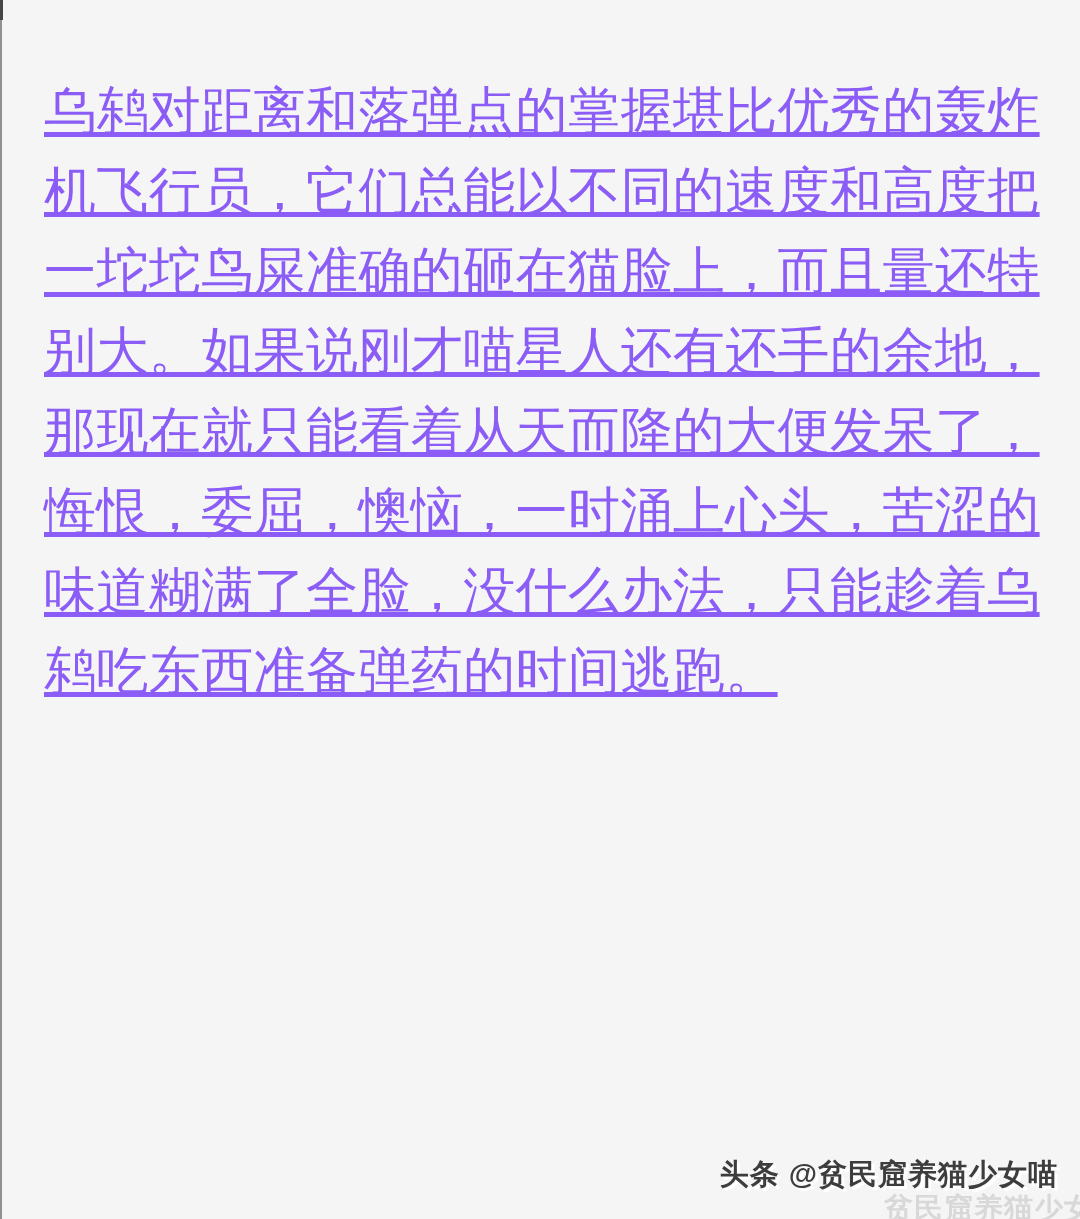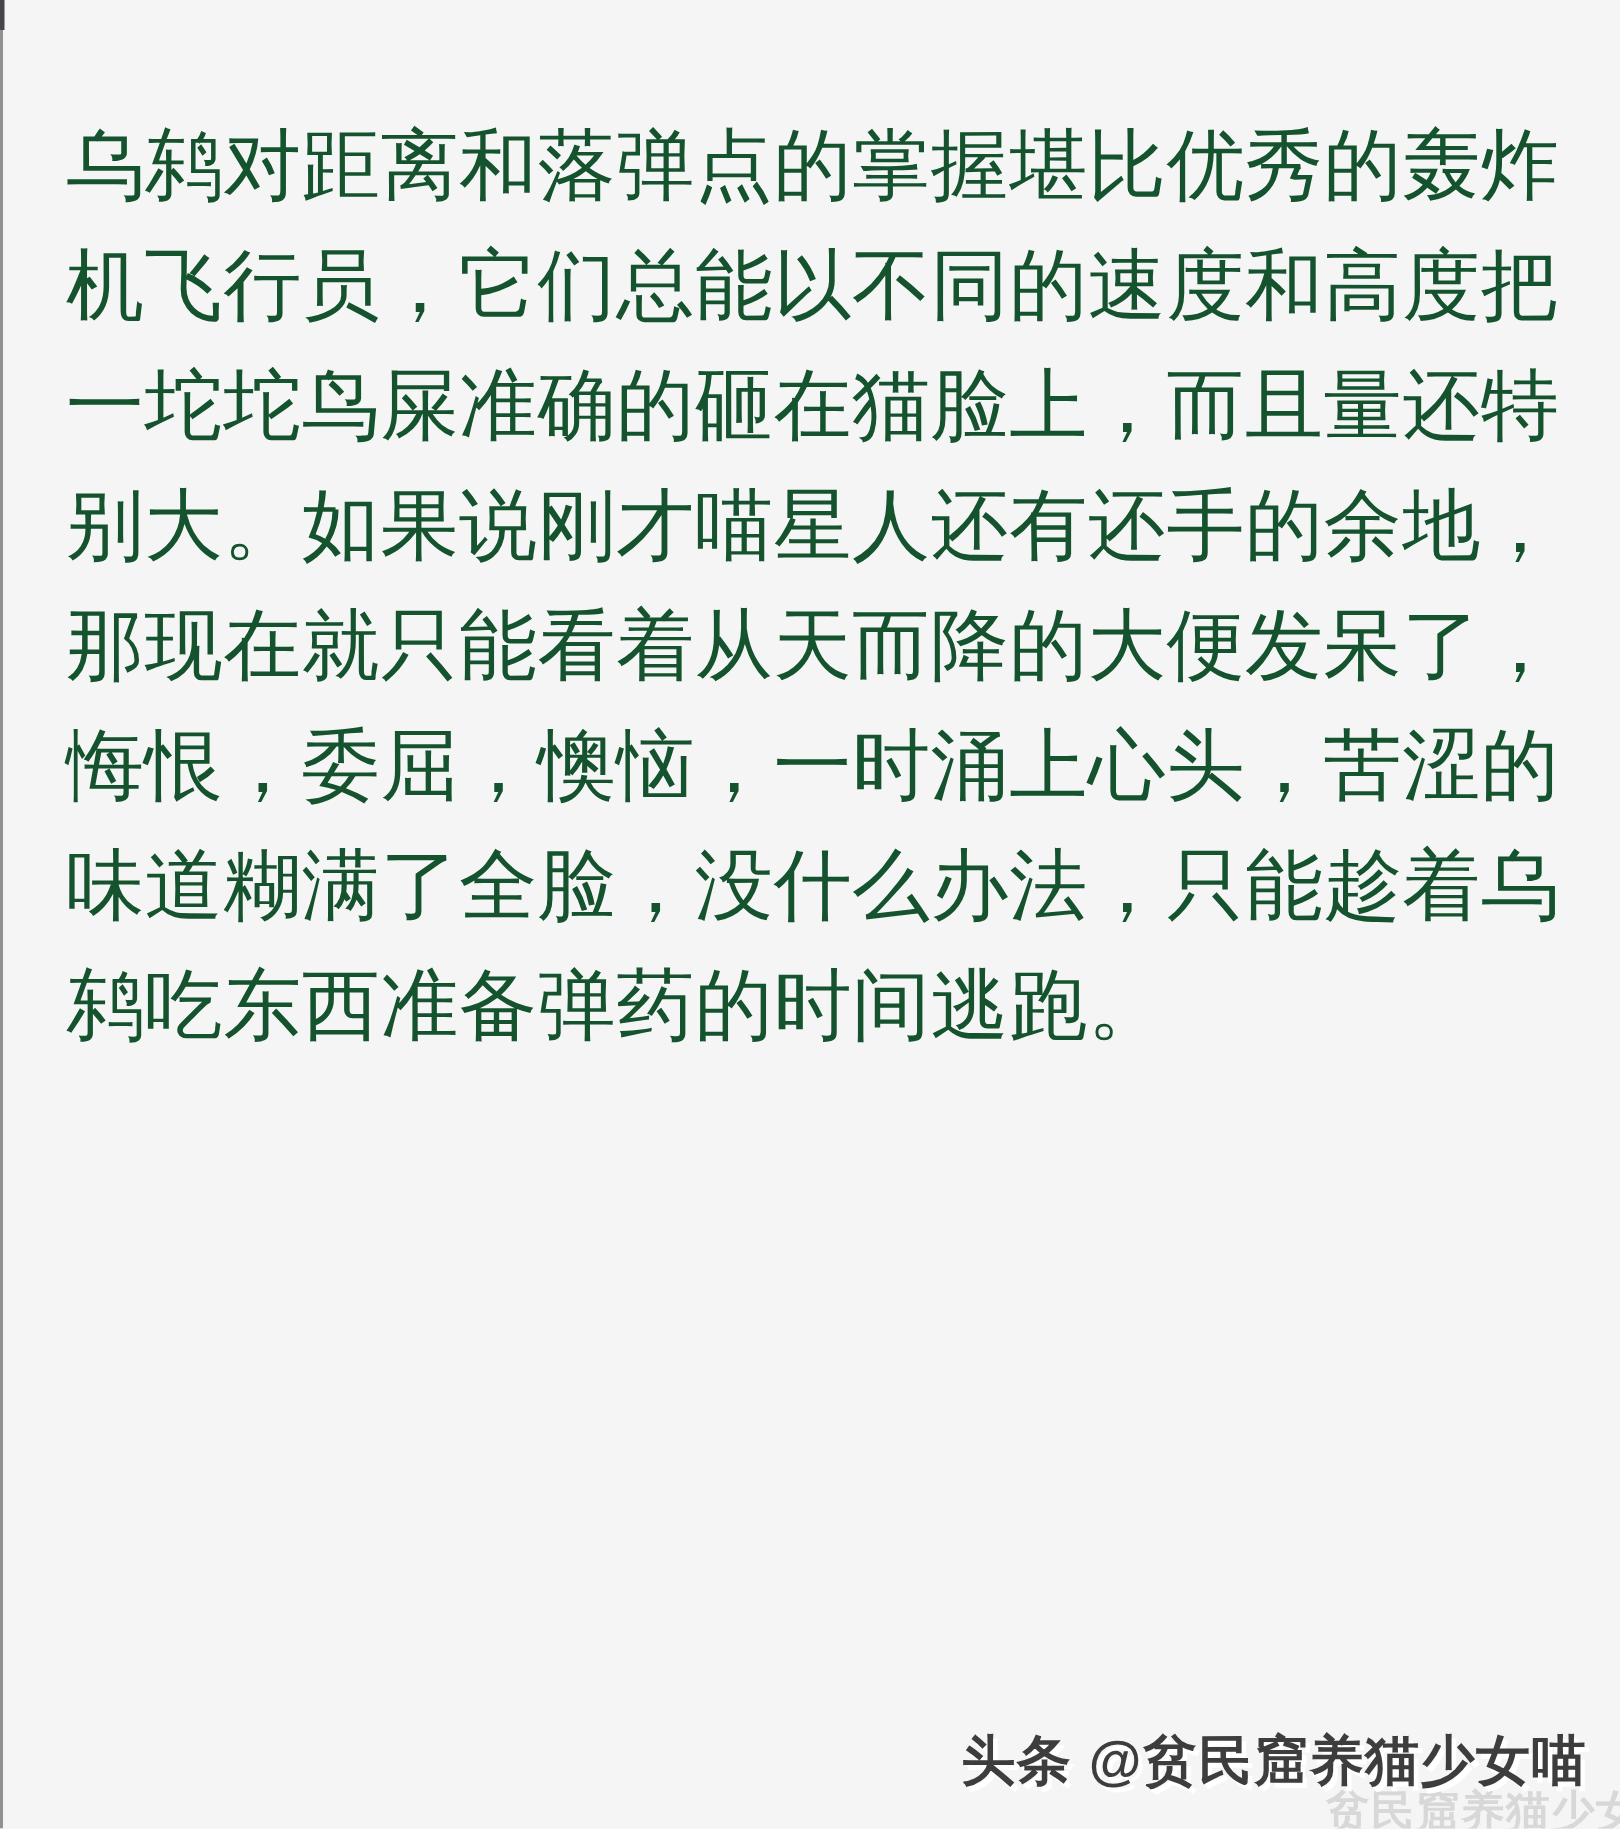--- a/index.html
+++ b/index.html
@@ -34,31 +34,32 @@
     position: absolute;
     left: 44px;
     top: 71px;
   }
   .para {
     margin: 0;
     white-space: pre;
     font-size: 52px;
     line-height: 80px;
     letter-spacing: 0.4px;
-    color: #14532d;
+    color: #8b5cf6;
     font-weight: 400;
+    text-decoration: underline;
   }
   .para + .para {
     margin-top: 75px;
   }
   .wm {
     position: absolute;
     top: 1154px;
     right: 22px;
-    font-size: 36px;
+    font-size: 29px;
     line-height: 40px;
     font-weight: 700;
     color: #3d3d3d;
     letter-spacing: 1px;
     white-space: nowrap;
     text-shadow: 3px 3px 0 #ffffff;
   }
   .ghost-wm {
     position: absolute;
     top: 1190px;

